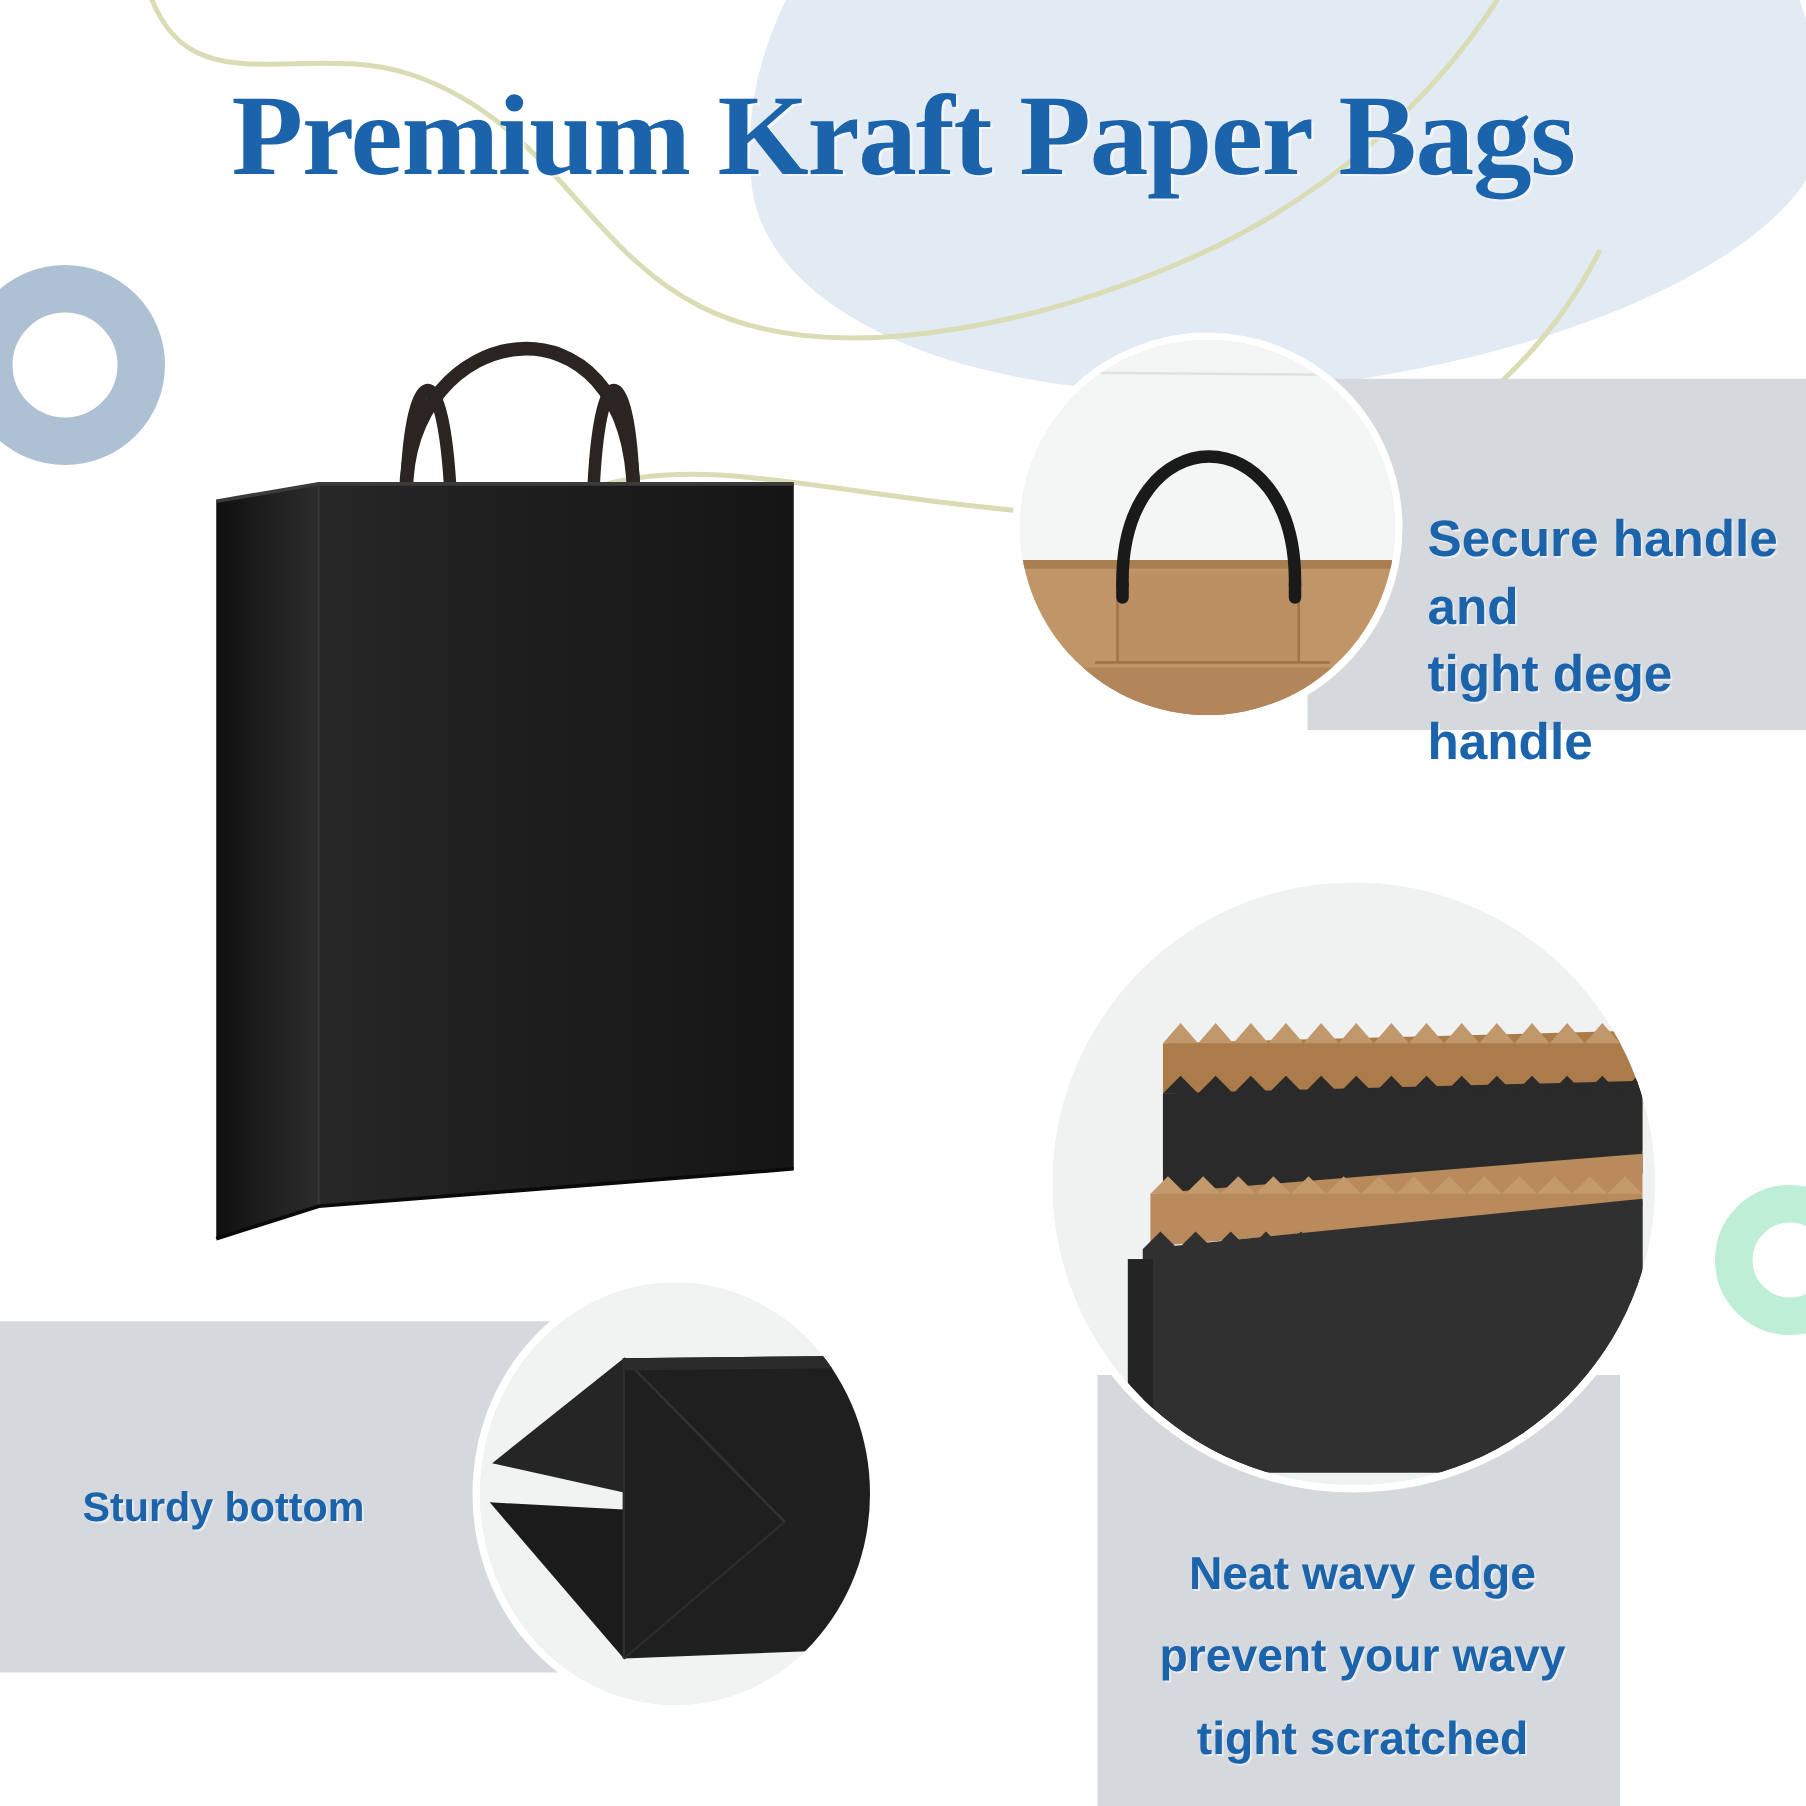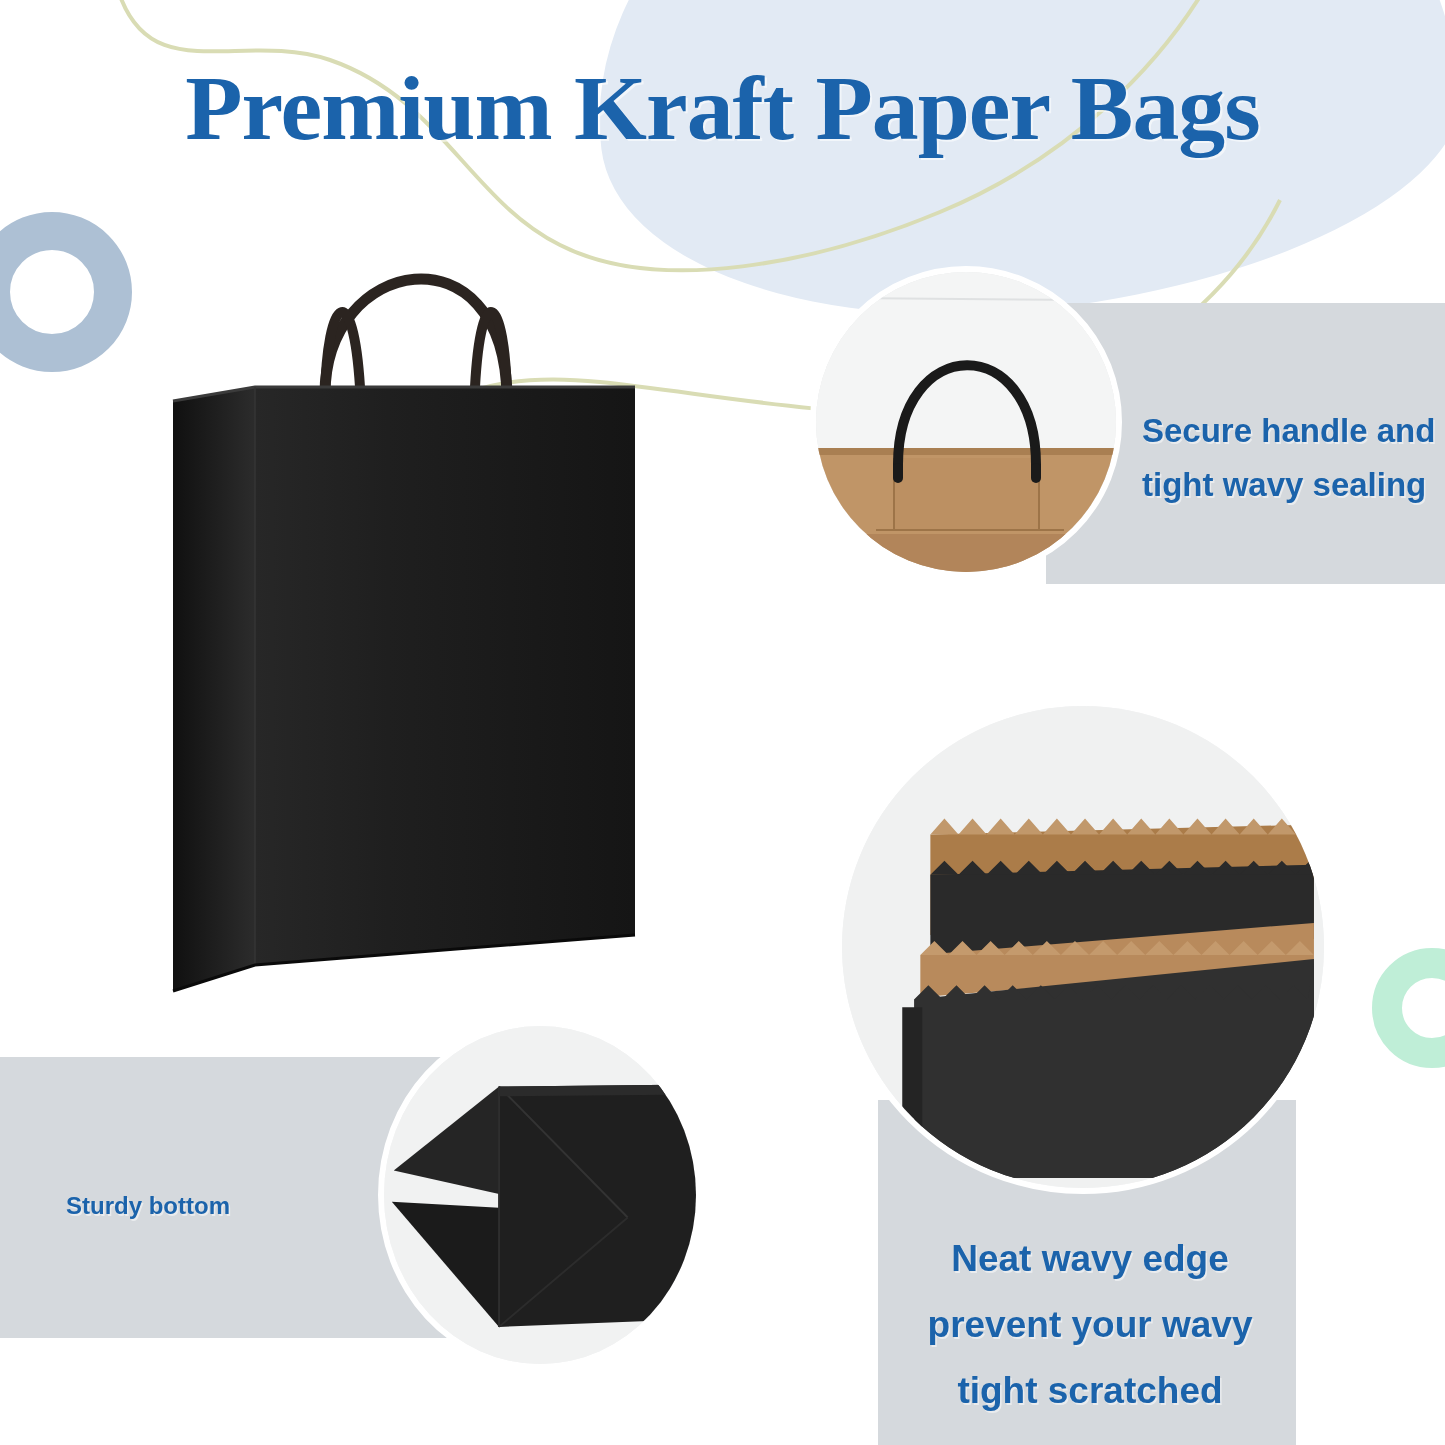--- a/index.html
+++ b/index.html
@@ -61,25 +61,25 @@
   .band-wavy    { left:878px;  top:1100px; width:418px; height:345px; }
 
   .caption {
     position:absolute;
     color:#1b63ab;
     font-weight:bold;
     text-shadow:1.5px 1.5px 0 rgba(255,255,255,.5);
   }
   .cap-secure {
     left:1142px; top:404px; width:300px;
-    font-size:33px; line-height:54px; text-align:left;
+    font-size:41px; line-height:54px; text-align:left;
   }
   .cap-sturdy {
     left:66px; top:1182px; width:360px;
-    font-size:24px; line-height:48px; text-align:left;
+    font-size:33px; line-height:48px; text-align:left;
   }
   .cap-wavy {
     left:900px; top:1226px; width:380px;
     font-size:37px; line-height:66px; text-align:center;
   }
 
   
   .main-bag { position:absolute; left:155px; top:165px; width:520px; height:850px; }
 
   
@@ -214,21 +214,21 @@
       <path d="M 118 308 L 250 196" fill="none" stroke="#2c2c2c" stroke-width="2"></path>
 
       <path d="M 118 62 L 118 308" fill="none" stroke="#2e2e2e" stroke-width="2"></path>
 
       <path d="M 118 62 L 320 60 L 320 70 L 118 72 Z" fill="#2b2b2b"></path>
     </svg>
   </div>
 
   <div class="caption cap-secure">
     <div>Secure handle and</div>
-    <div>tight wavy sealing</div>
+    <div>tight dege handle</div>
   </div>
 
   <div class="caption cap-sturdy">
     <div>Sturdy bottom</div>
   </div>
 
   <div class="caption cap-wavy">
     <div>Neat wavy edge</div>
     <div>prevent your wavy</div>
     <div>tight scratched</div>

